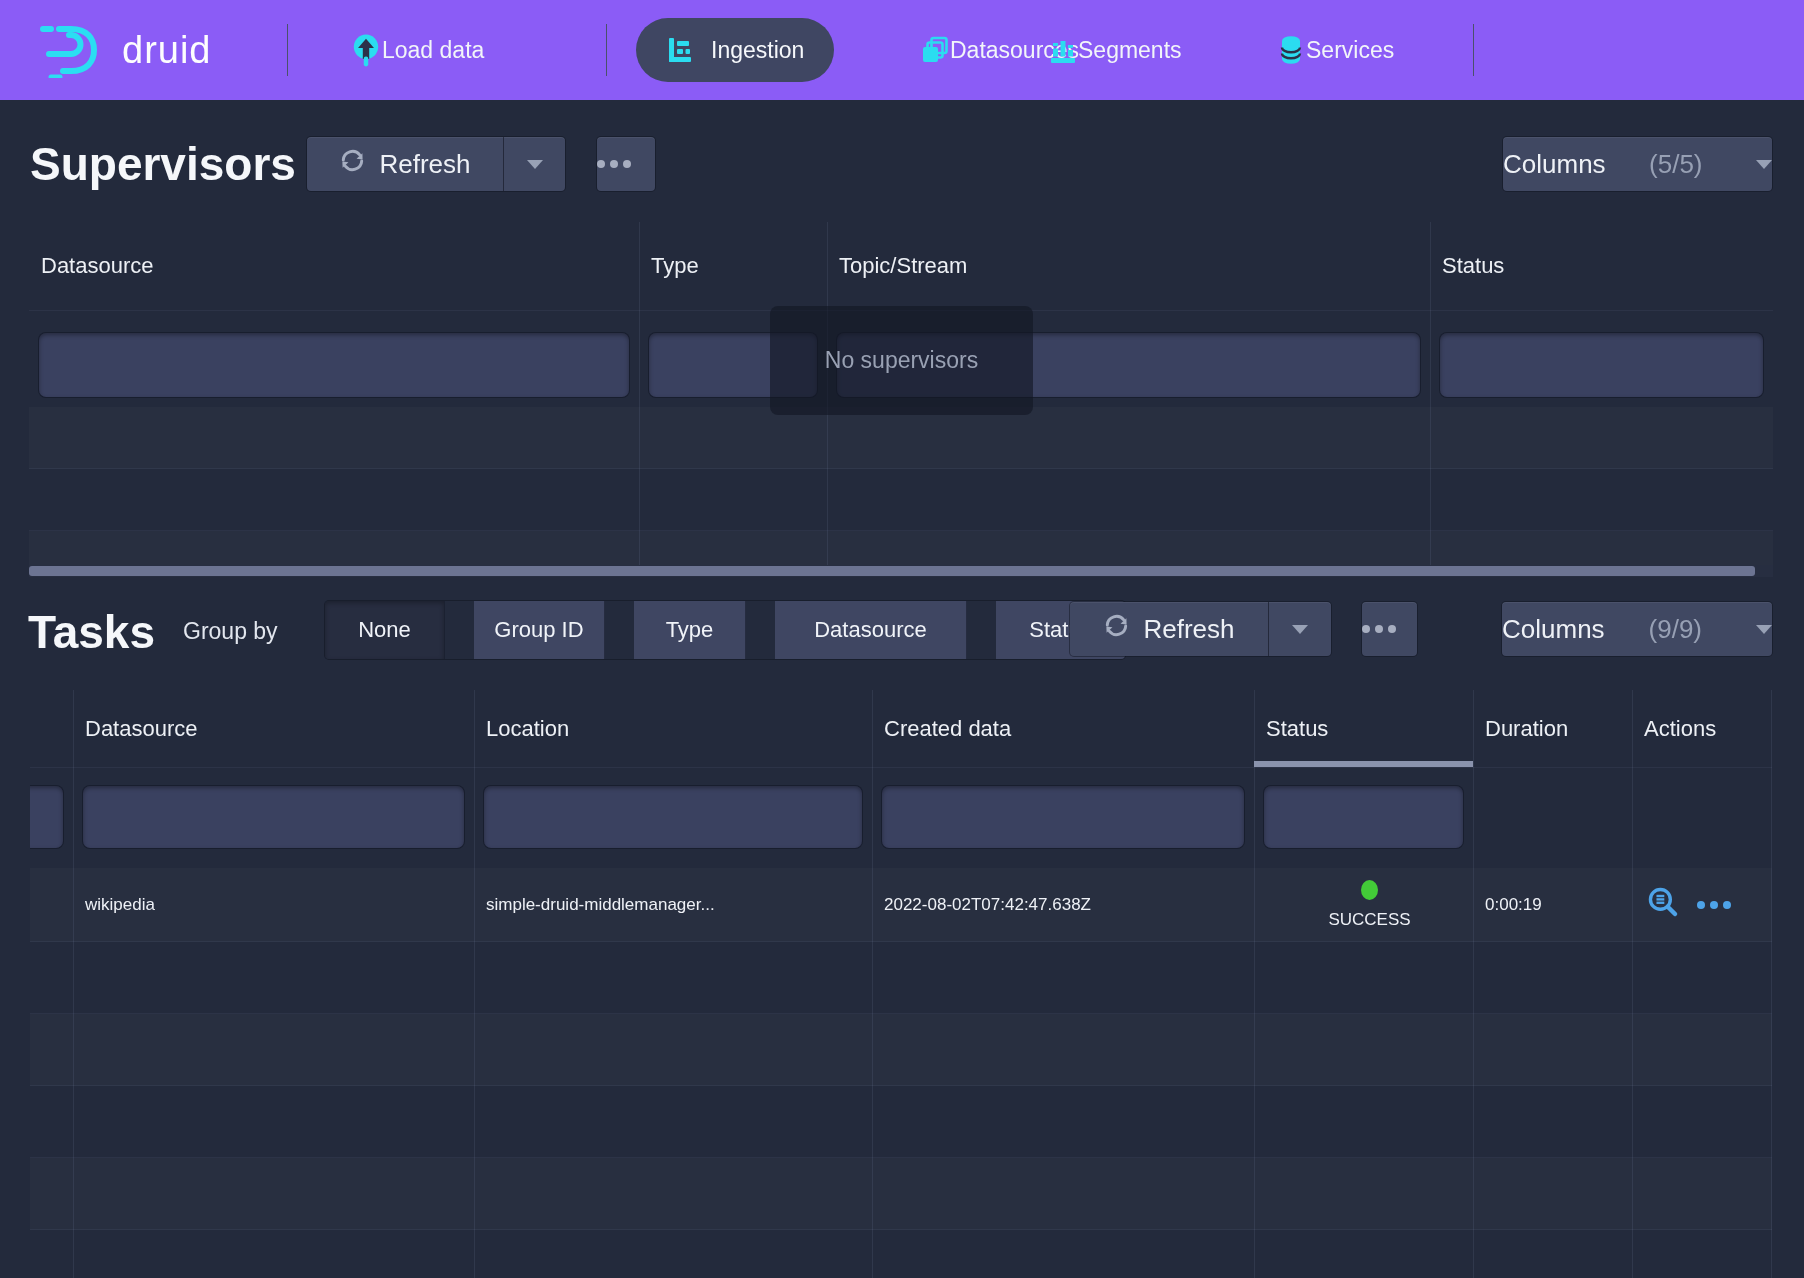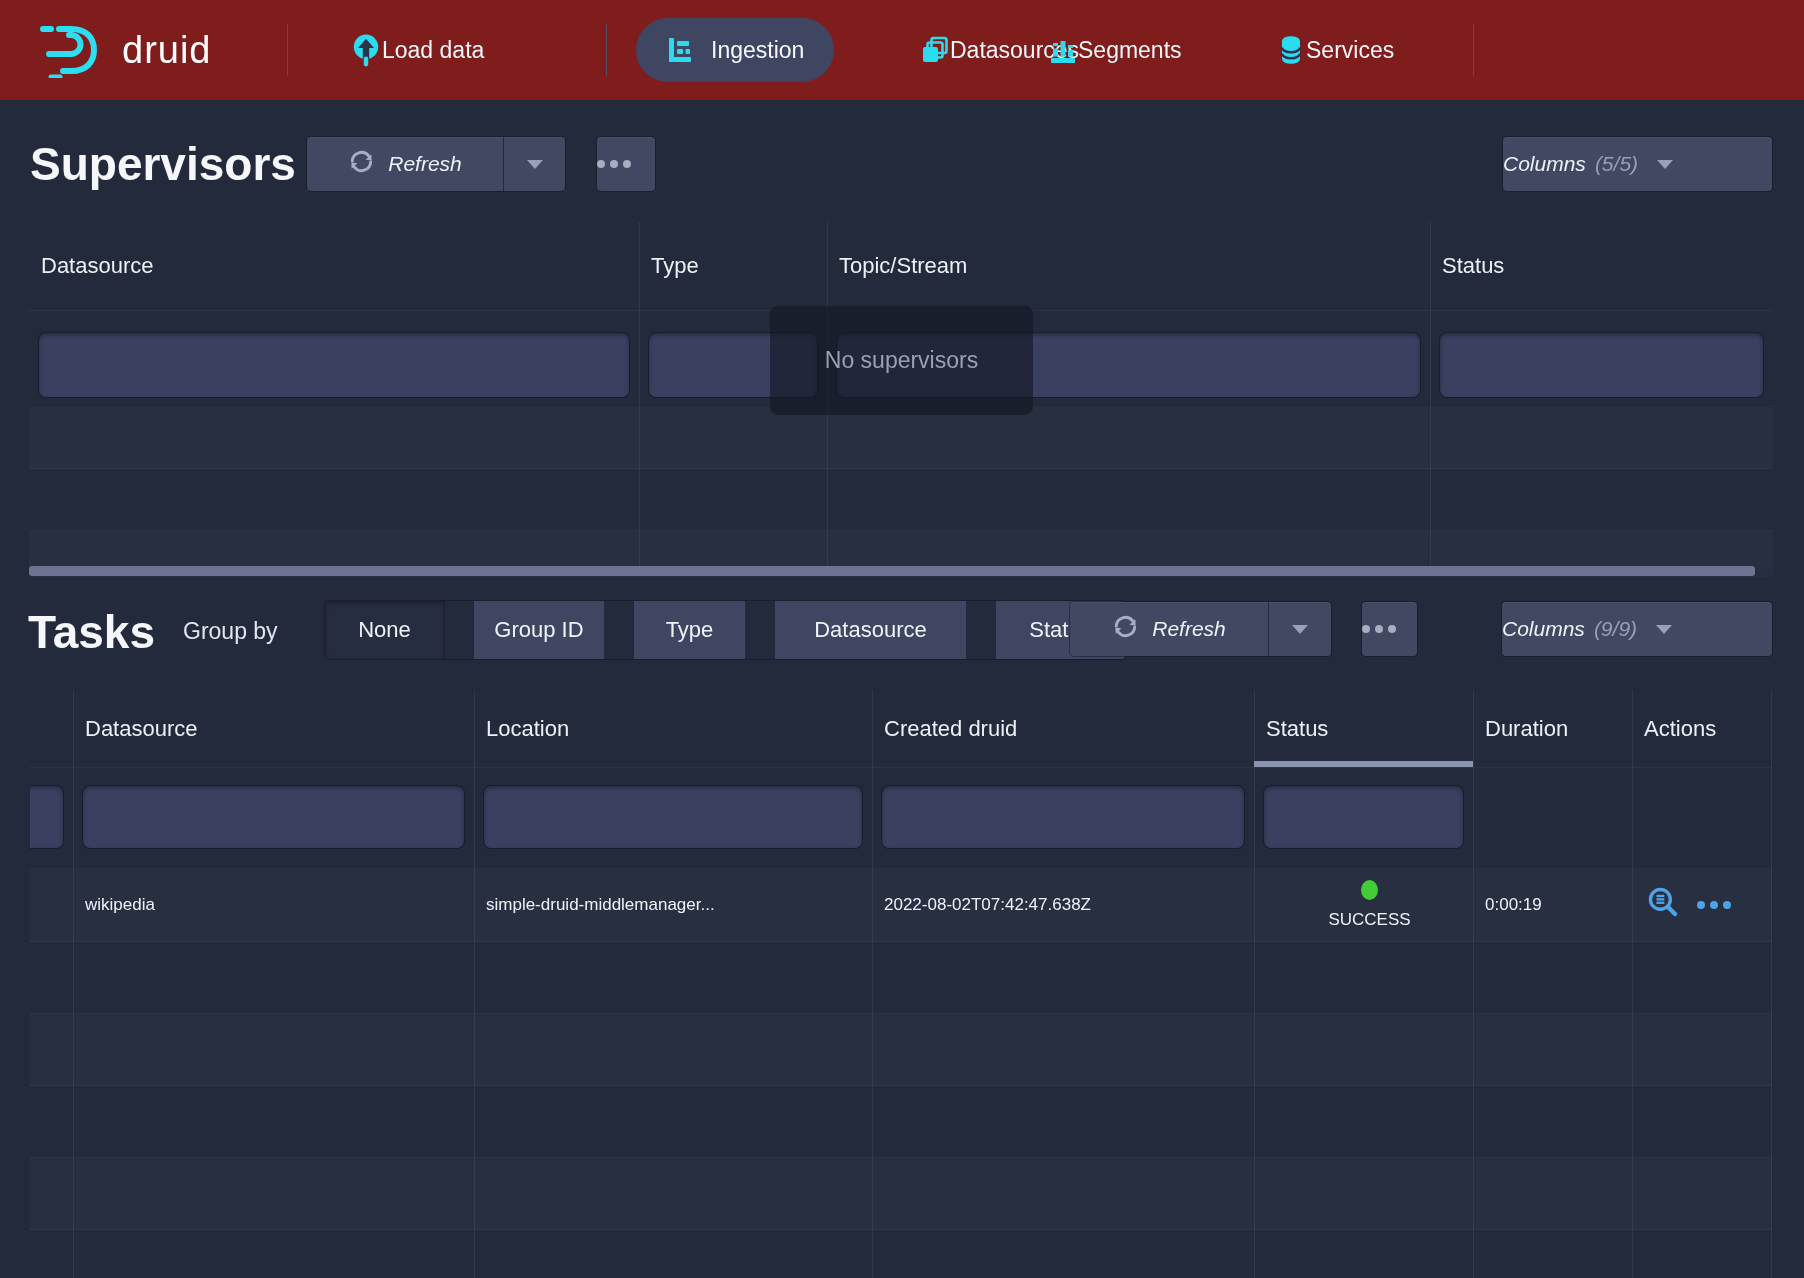--- a/index.html
+++ b/index.html
@@ -3,30 +3,30 @@
 <meta charset="utf-8">
 <style>
   html,body{margin:0;padding:0;}
   body{
     width:1804px;height:1278px;overflow:hidden;position:relative;
     background:#232a3c;color:#eef1f6;
     font-family:"Liberation Sans","DejaVu Sans",sans-serif;
     -webkit-font-smoothing:antialiased;
   }
   
-  .navbar{position:absolute;left:0;top:0;width:1804px;height:100px;background:#7f1d1d;}
+  .navbar{position:absolute;left:0;top:0;width:1804px;height:100px;background:#8b5cf6;}
   .brand{position:absolute;left:38px;top:0;height:100px;display:flex;align-items:center;gap:18px;}
   .brand-word{font-size:38px;font-weight:300;letter-spacing:1px;color:#fdfdfe;}
   .nav-sep{position:absolute;top:24px;width:1px;height:52px;background:#4a516b;}
   .nav-item{position:absolute;top:0;height:100px;display:flex;align-items:center;font-size:23px;color:#f2f5f9;cursor:pointer;}
   .nav-pill{position:absolute;top:18px;height:64px;border-radius:32px;background:#3f4662;display:flex;align-items:center;gap:15px;padding:0 30px;font-size:23px;color:#f6f8fb;box-sizing:border-box;}
   .nav-icon{display:flex;align-items:center;}
   
-  .btn{position:absolute;background:#404862;border-radius:4px;display:flex;align-items:center;justify-content:flex-start;
-       font-size:21px;color:#eef1f6;box-shadow:inset 0 1px 0 rgba(255,255,255,.06),0 0 0 1px rgba(13,17,28,.45);cursor:pointer;font-style:italic;}
+  .btn{position:absolute;background:#404862;border-radius:4px;display:flex;align-items:center;justify-content:space-between;
+       font-size:26px;color:#eef1f6;box-shadow:inset 0 1px 0 rgba(255,255,255,.06),0 0 0 1px rgba(13,17,28,.45);cursor:pointer;}
   .split{padding:0;}
   .split .main{display:flex;align-items:center;justify-content:center;gap:13px;height:100%;}
   .split .vline{width:1px;height:100%;background:rgba(13,17,28,.55);}
   .split .caret-part{display:flex;align-items:center;justify-content:center;height:100%;}
   .caret{width:0;height:0;border-left:8px solid transparent;border-right:8px solid transparent;border-top:9px solid #98a1b5;display:inline-block;}
   .dots{display:flex;gap:5px;align-items:center;}
   .dots i{width:8px;height:8px;border-radius:50%;background:#a7aec0;display:block;}
   .dots.blue i{background:#4da3e8;width:8px;height:8px;}
   .count{color:#97a0b4;}
   .cols-btn{gap:9px;}
@@ -267,21 +267,21 @@
   <div class="col-line" style="left:842px;height:588px"></div>
   <div class="col-line" style="left:1224px;height:588px"></div>
   <div class="col-line" style="left:1443px;height:588px"></div>
   <div class="col-line" style="left:1602px;height:588px"></div>
   <div class="col-line" style="left:1741px;height:588px"></div>
 
   <div class="grid thead" style="grid-template-columns:43px 401px 398px 382px 219px 159px 140px;height:77px">
     <div class="cell"></div>
     <div class="cell">Datasource</div>
     <div class="cell">Location</div>
-    <div class="cell">Created druid</div>
+    <div class="cell">Created data</div>
     <div class="cell sort-underline" style="height:100%;display:flex;align-items:center">Status</div>
     <div class="cell">Duration</div>
     <div class="cell">Actions</div>
   </div>
 
   <div class="grid" style="grid-template-columns:43px 401px 398px 382px 219px 159px 140px;height:100px;align-items:start;padding-top:18px;box-sizing:border-box">
     <div class="filter-box" style="margin-left:-8px"></div>
     <div class="filter-box"></div>
     <div class="filter-box"></div>
     <div class="filter-box"></div>

